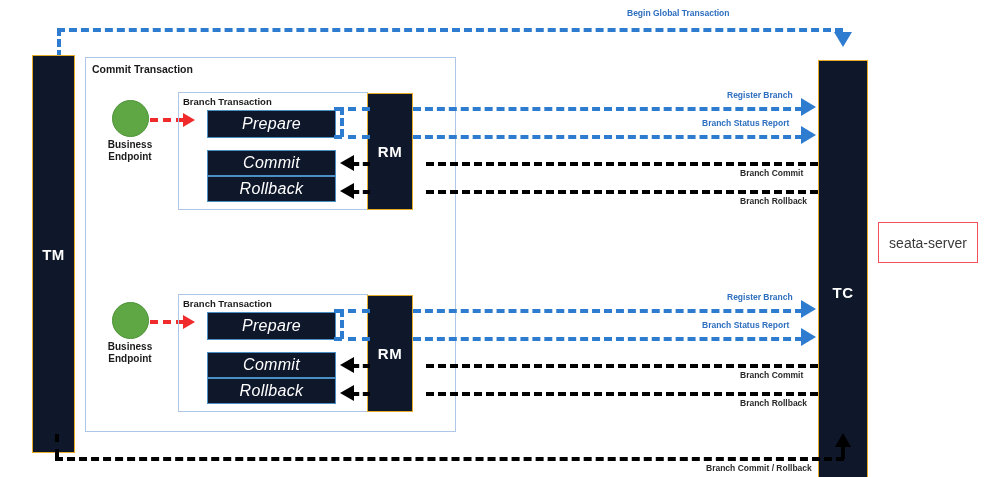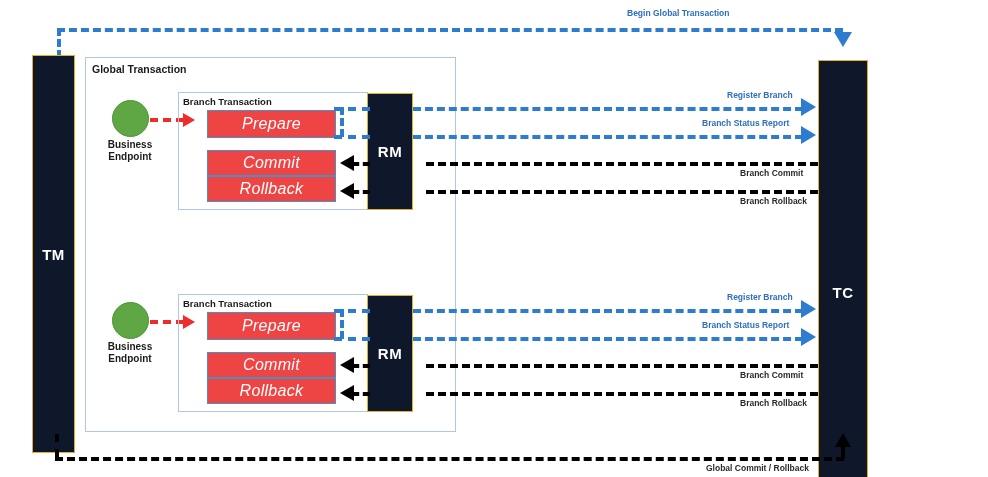--- a/index.html
+++ b/index.html
@@ -9,21 +9,21 @@
   .bar{position:absolute;background:#0f172a;border:1px solid #e8ad28;box-sizing:border-box;
        display:flex;align-items:center;justify-content:center;}
   .bar-label{color:#ffffff;font-weight:bold;font-size:15px;letter-spacing:.5px;}
 
   .gt-box{position:absolute;border:1.3px solid #aec6e8;box-sizing:border-box;background:transparent;}
   .gt-title{position:absolute;font-size:10.5px;font-weight:bold;color:#1b1b1b;}
 
   .bt-box{position:absolute;border:1.3px solid #aec6e8;box-sizing:border-box;background:transparent;}
   .bt-title{position:absolute;font-size:9.5px;font-weight:bold;color:#1b1b1b;}
 
-  .op{position:absolute;background:#ef4444;border:1px solid #4a90c4;box-sizing:border-box;
+  .op{position:absolute;background:#0f172a;border:1px solid #4a90c4;box-sizing:border-box;
       display:flex;align-items:center;justify-content:center;}
   .op span{color:#ffffff;font-style:italic;font-size:16px;font-weight:500;letter-spacing:.3px;}
 
   .circle{position:absolute;border-radius:50%;background:#5fa745;border:1px solid #4e9339;}
   .circle-cap{position:absolute;font-size:10px;font-weight:bold;color:#1b1b1b;line-height:12px;text-align:center;}
 
   .hline{position:absolute;height:0;border-top-width:4px;border-top-style:dashed;}
   .vline{position:absolute;width:0;border-left-width:4px;border-left-style:dashed;}
   .blue{border-color:#2e7ccf;}
   .black{border-color:#000000;}
@@ -55,23 +55,26 @@
   <div class="lbl lbl-blue" style="left:627px;top:8px;">Begin Global Transaction</div>
 
   <div class="bar" style="left:32px;top:55px;width:43px;height:398px;">
     <span class="bar-label">TM</span>
   </div>
 
   <div class="bar" style="left:818px;top:60px;width:50px;height:464px;">
     <span class="bar-label">TC</span>
   </div>
 
+  <div class="note" style="left:878px;top:222px;width:100px;height:41px;">
+    <span>seata-server</span>
+  </div>
 
   <div class="gt-box" style="left:85px;top:57px;width:371px;height:375px;"></div>
-  <div class="gt-title" style="left:92px;top:63px;">Global Transaction</div>
+  <div class="gt-title" style="left:92px;top:63px;">Commit Transaction</div>
 
   <div class="circle" style="left:112px;top:100px;width:35px;height:35px;"></div>
   <div class="circle-cap" style="left:100px;top:139px;width:60px;">
     <div>Business</div>
     <div>Endpoint</div>
   </div>
   <div class="hline red" style="left:150px;top:118px;width:34px;"></div>
   <div class="arrow ar-right-red" style="left:183px;top:113px;"></div>
 
   <div class="bt-box" style="left:178px;top:92px;width:190px;height:118px;"></div>
@@ -157,15 +160,15 @@
 
   <div class="hline black" style="left:426px;top:392px;width:392px;"></div>
   <div class="arrow ar-left-black" style="left:340px;top:385px;"></div>
   <div class="hline black" style="left:352px;top:392px;width:18px;"></div>
   <div class="lbl lbl-black" style="left:740px;top:398px;">Branch Rollback</div>
 
   <div class="vline black" style="left:55px;top:434px;height:23px;"></div>
   <div class="hline black" style="left:55px;top:457px;width:789px;"></div>
   <div class="vline black" style="left:841px;top:446px;height:13px;"></div>
   <div class="arrow ar-up-black" style="left:835px;top:433px;"></div>
-  <div class="lbl lbl-black" style="left:706px;top:463px;">Global Commit / Rollback</div>
+  <div class="lbl lbl-black" style="left:706px;top:463px;">Branch Commit / Rollback</div>
 
 </div>
 
 </body></html>

